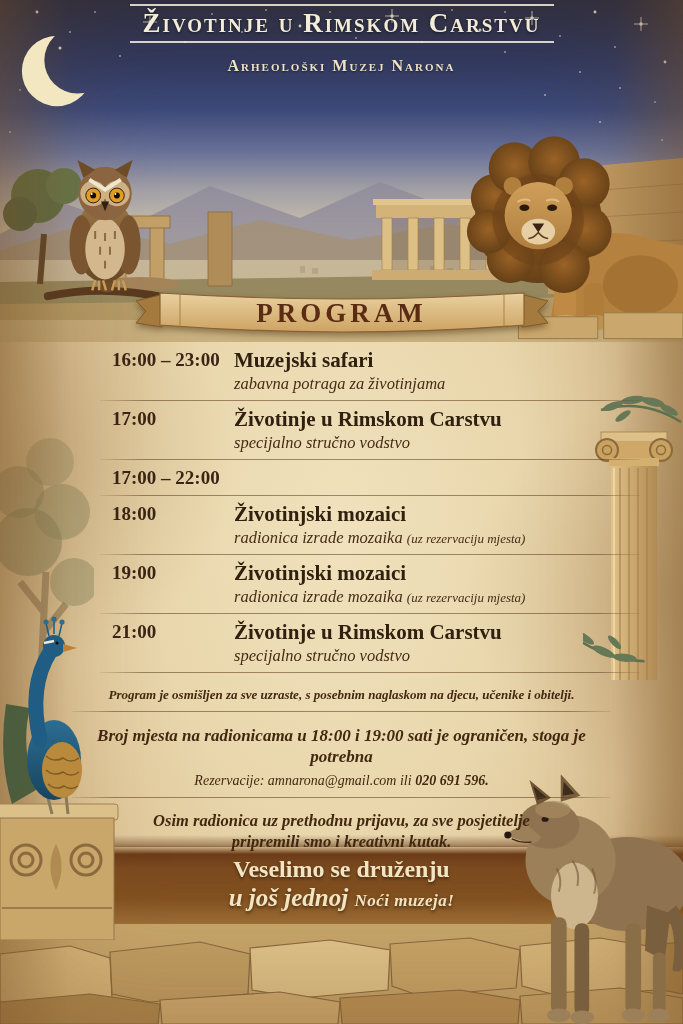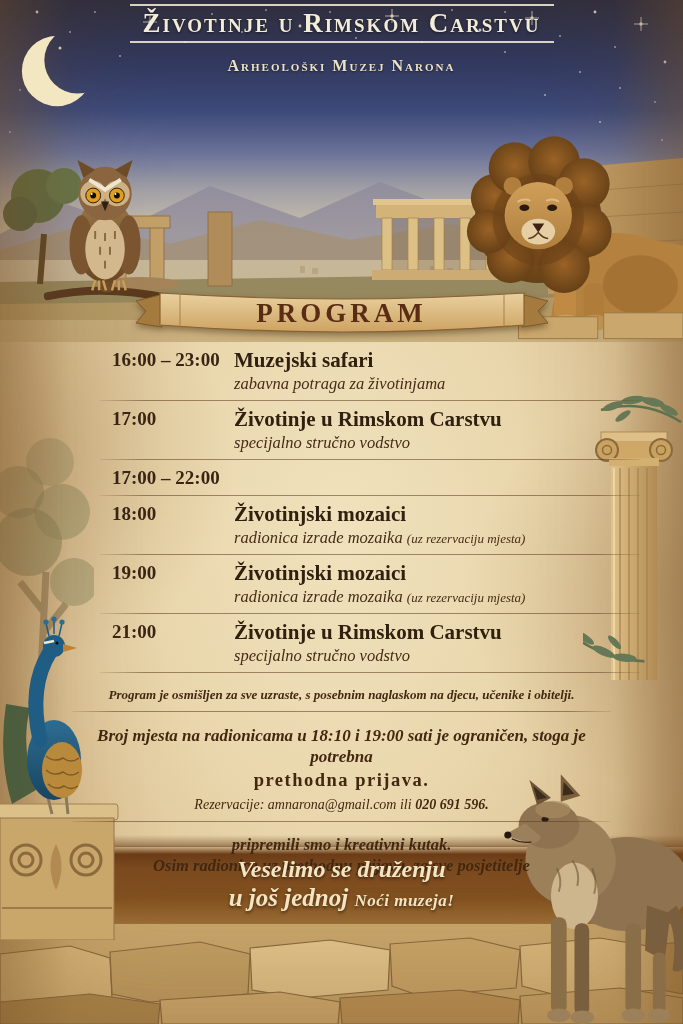--- a/index.html
+++ b/index.html
@@ -57,21 +57,21 @@
   .note-audience{font-style:italic;font-weight:bold;font-size:13px;}
   .notes .divider{margin:8px 4px 0 4px;}
   .note-capacity{margin-top:13px;font-style:italic;font-weight:bold;font-size:17px;line-height:1.25;}
   .note-capacity-bold{display:block;font-style:normal;font-weight:bold;font-size:18.5px;letter-spacing:1.5px;margin-top:1px;}
   .note-res{margin-top:5px;font-style:italic;font-size:14px;}
   .note-res .phone{font-weight:bold;}
   .note-creative{margin-top:12px;font-style:italic;font-weight:bold;font-size:16.5px;line-height:1.3;}
   
   .band-text{position:absolute;top:856px;left:0;right:0;text-align:center;z-index:6;color:#f2e5c4;
     text-shadow:0 2px 3px rgba(40,20,5,.6);}
-  .band-line1{font-style:italic;font-weight:bold;font-size:24px;}
+  .band-line1{font-weight:bold;font-size:24px;}
   .band-line2{font-style:italic;font-weight:bold;font-size:25px;margin-top:1px;}
   .band-line2 .emph{font-size:17px;letter-spacing:.5px;}
 </style>
 </head>
 <body>
 
 <div class="poster">
 
   <div class="sky">
     <svg viewBox="0 0 683 345">
@@ -466,33 +466,32 @@
         <div class="event-desc"><span>specijalno stručno vodstvo</span> <span class="event-note"></span></div>
       </div>
     </div>
     <div class="divider"></div>
   </div>
 
   <div class="notes">
     <div class="note-audience">Program je osmišljen za sve uzraste, s posebnim naglaskom na djecu, učenike i obitelji.</div>
     <div class="divider"></div>
     <div class="note-capacity">
-      <span>Broj mjesta na radionicama u 18:10 i 19:00 sati je ograničen, stoga je potrebna</span>
-      <span class="note-capacity-bold">prethodna prijava.</span>
+      <span>Broj mjesta na radionicama u 18:00 i 19:00 sati je ograničen, stoga je potrebna</span>
     </div>
     <div class="note-res">
       <span>Rezervacije:</span>
       <span>amnarona@gmail.com</span>
       <span>ili</span>
       <span class="phone">020 691 596.</span>
     </div>
     <div class="divider"></div>
     <div class="note-creative">
+      <div>Osim radionica uz prethodnu prijavu, za sve posjetitelje</div>
       <div>pripremili smo i kreativni kutak.</div>
-      <div>Osim radionica uz prethodnu prijavu, za sve posjetitelje</div>
     </div>
   </div>
 
   <div class="band-text">
     <div class="band-line1">Veselimo se druženju</div>
     <div class="band-line2">
       <span>u još jednoj</span>
       <span class="emph">Noći muzeja!</span>
     </div>
   </div>

